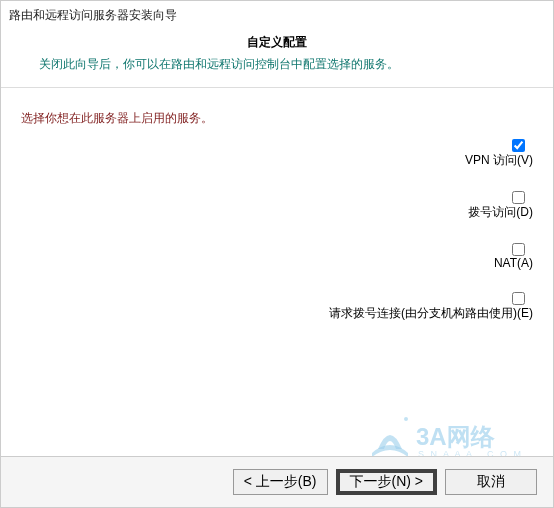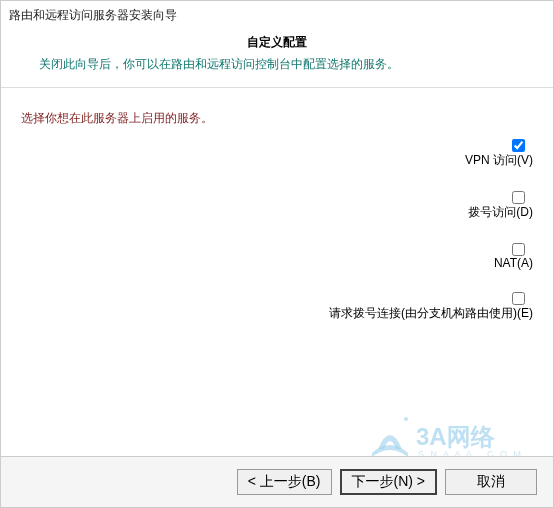--- a/index.html
+++ b/index.html
@@ -83,21 +83,21 @@
       min-width: 92px;
       height: 26px;
       border: 1px solid #999;
       background: #f0f0f0;
       font-size: 14px;
       font-family: inherit;
       cursor: pointer;
       padding: 0 10px;
     }
     .btn.primary {
-      border: 2px solid #404040;
+      border: 4px solid #404040;
     }
     .watermark {
       position: absolute;
       right: 1px;
       bottom: 48px;
       opacity: 0.5;
       pointer-events: none;
       text-decoration: underline;
     }
     .watermark svg { display: block; }

